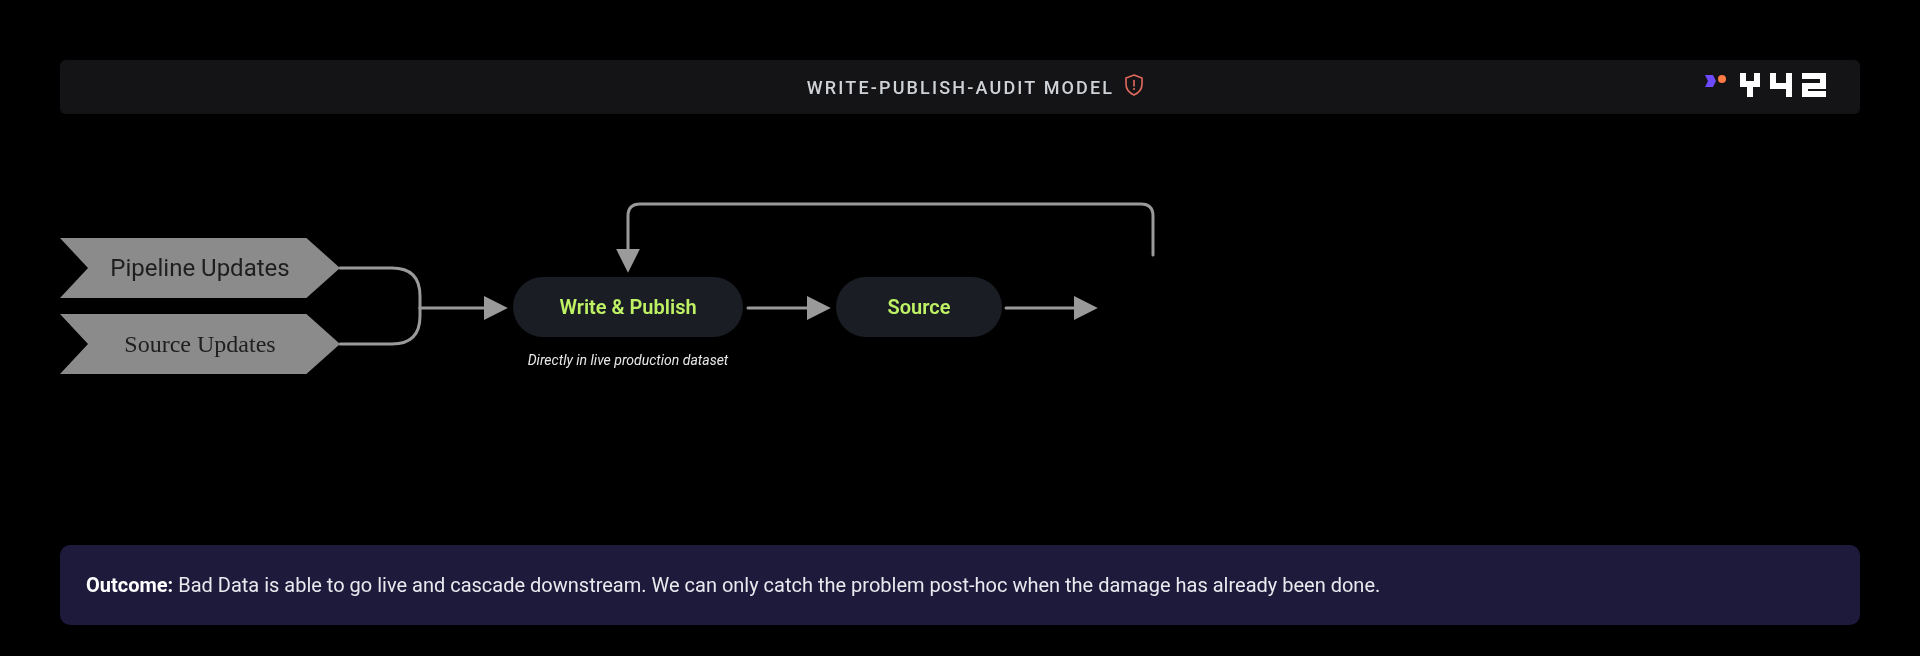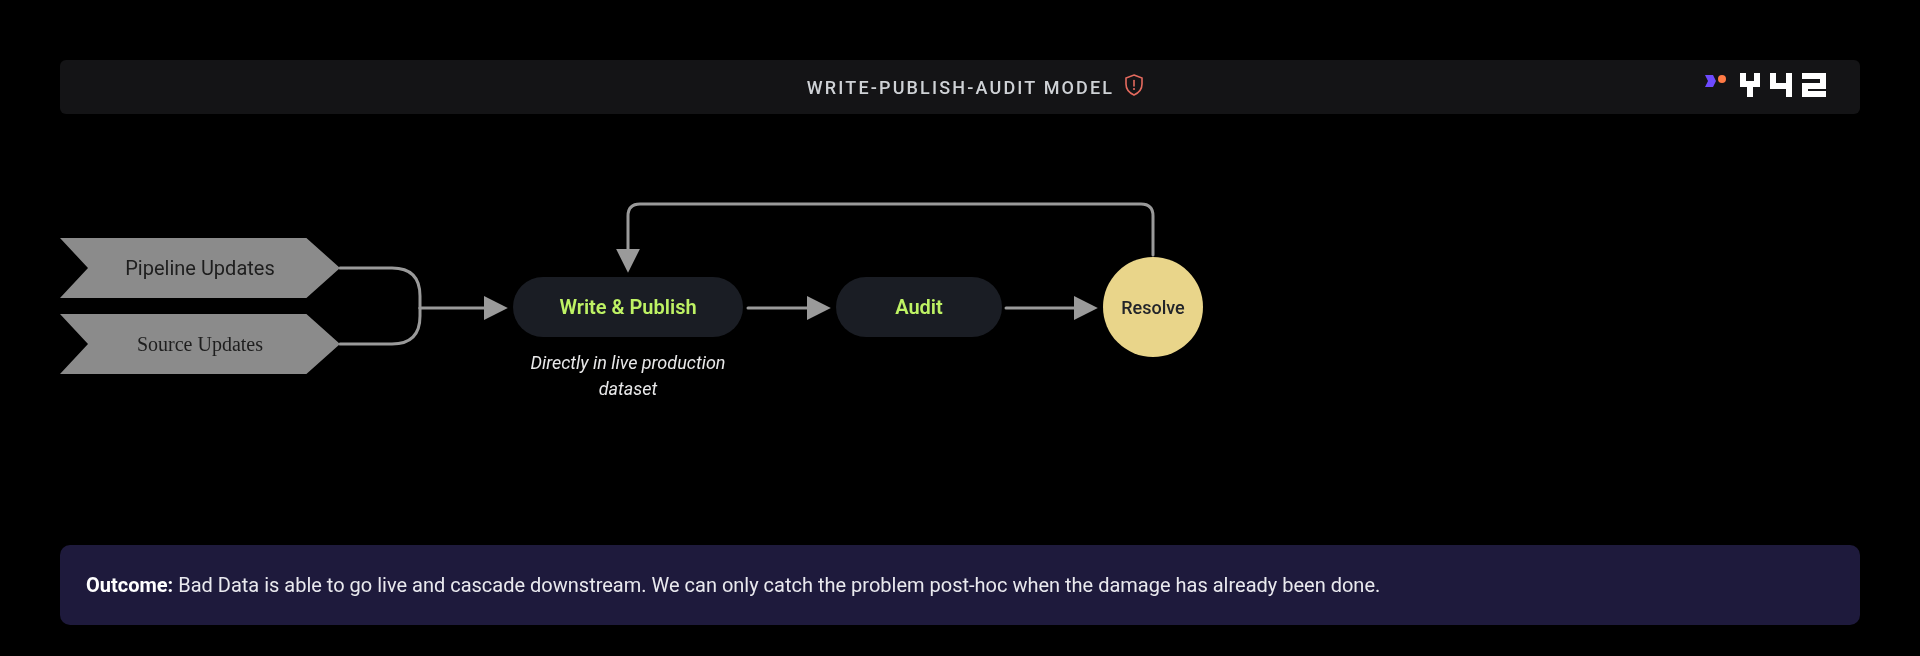--- a/index.html
+++ b/index.html
@@ -28,21 +28,21 @@
   }
 
   .diagram-svg { position: absolute; left: 0; top: 0; }
 
   .chev {
     position: absolute;
     height: 60px;
     width: 280px;
     background: #8b8b8b;
     color: #1e1e1e;
-    font-size: 20px;
+    font-size: 24px;
     display: flex; align-items: center; justify-content: center;
     clip-path: polygon(0 0, 88% 0, 100% 50%, 88% 100%, 0 100%, 10% 50%);
     font-weight: 400;
   }
   .chev1 { left: 60px; top: 238px; }
   .chev2 { left: 60px; top: 314px; font-family: Liberation Serif, serif; }
 
   .pill {
     position: absolute;
     height: 60px;
@@ -54,21 +54,21 @@
     display: flex; align-items: center; justify-content: center;
   }
   .pill-write { left: 513px; top: 277px; width: 230px; }
   .pill-audit { left: 836px; top: 277px; width: 166px; }
 
   .subtext {
     position: absolute;
     left: 513px; top: 350px; width: 230px;
     color: #e9e9ea;
     font-style: italic;
-    font-size: 18px;
+    font-size: 14px;
     text-align: center;
     line-height: 1.45;
   }
 
   .circle {
     position: absolute;
     width: 100px; height: 100px;
     border-radius: 50%;
     background: #e9d58a;
     color: #23252a;
@@ -163,25 +163,22 @@
   <div class="chev chev2">
     <span>Source Updates</span>
   </div>
 
   <div class="pill pill-write">
     <span>Write &amp; Publish</span>
   </div>
   <div class="subtext">Directly in live production dataset</div>
 
   <div class="pill pill-audit">
-    <span>Audit</span>
+    <span>Source</span>
   </div>
 
-  <div class="circle circle-resolve">
-    <span>Resolve</span>
-  </div>
 
   <div class="outcome">
     <b>Outcome:</b>
     <span>Bad Data is able to go live and cascade downstream. We can only catch the problem post-hoc when the damage has already been done.</span>
   </div>
 
 </div>
 
 </body></html>

